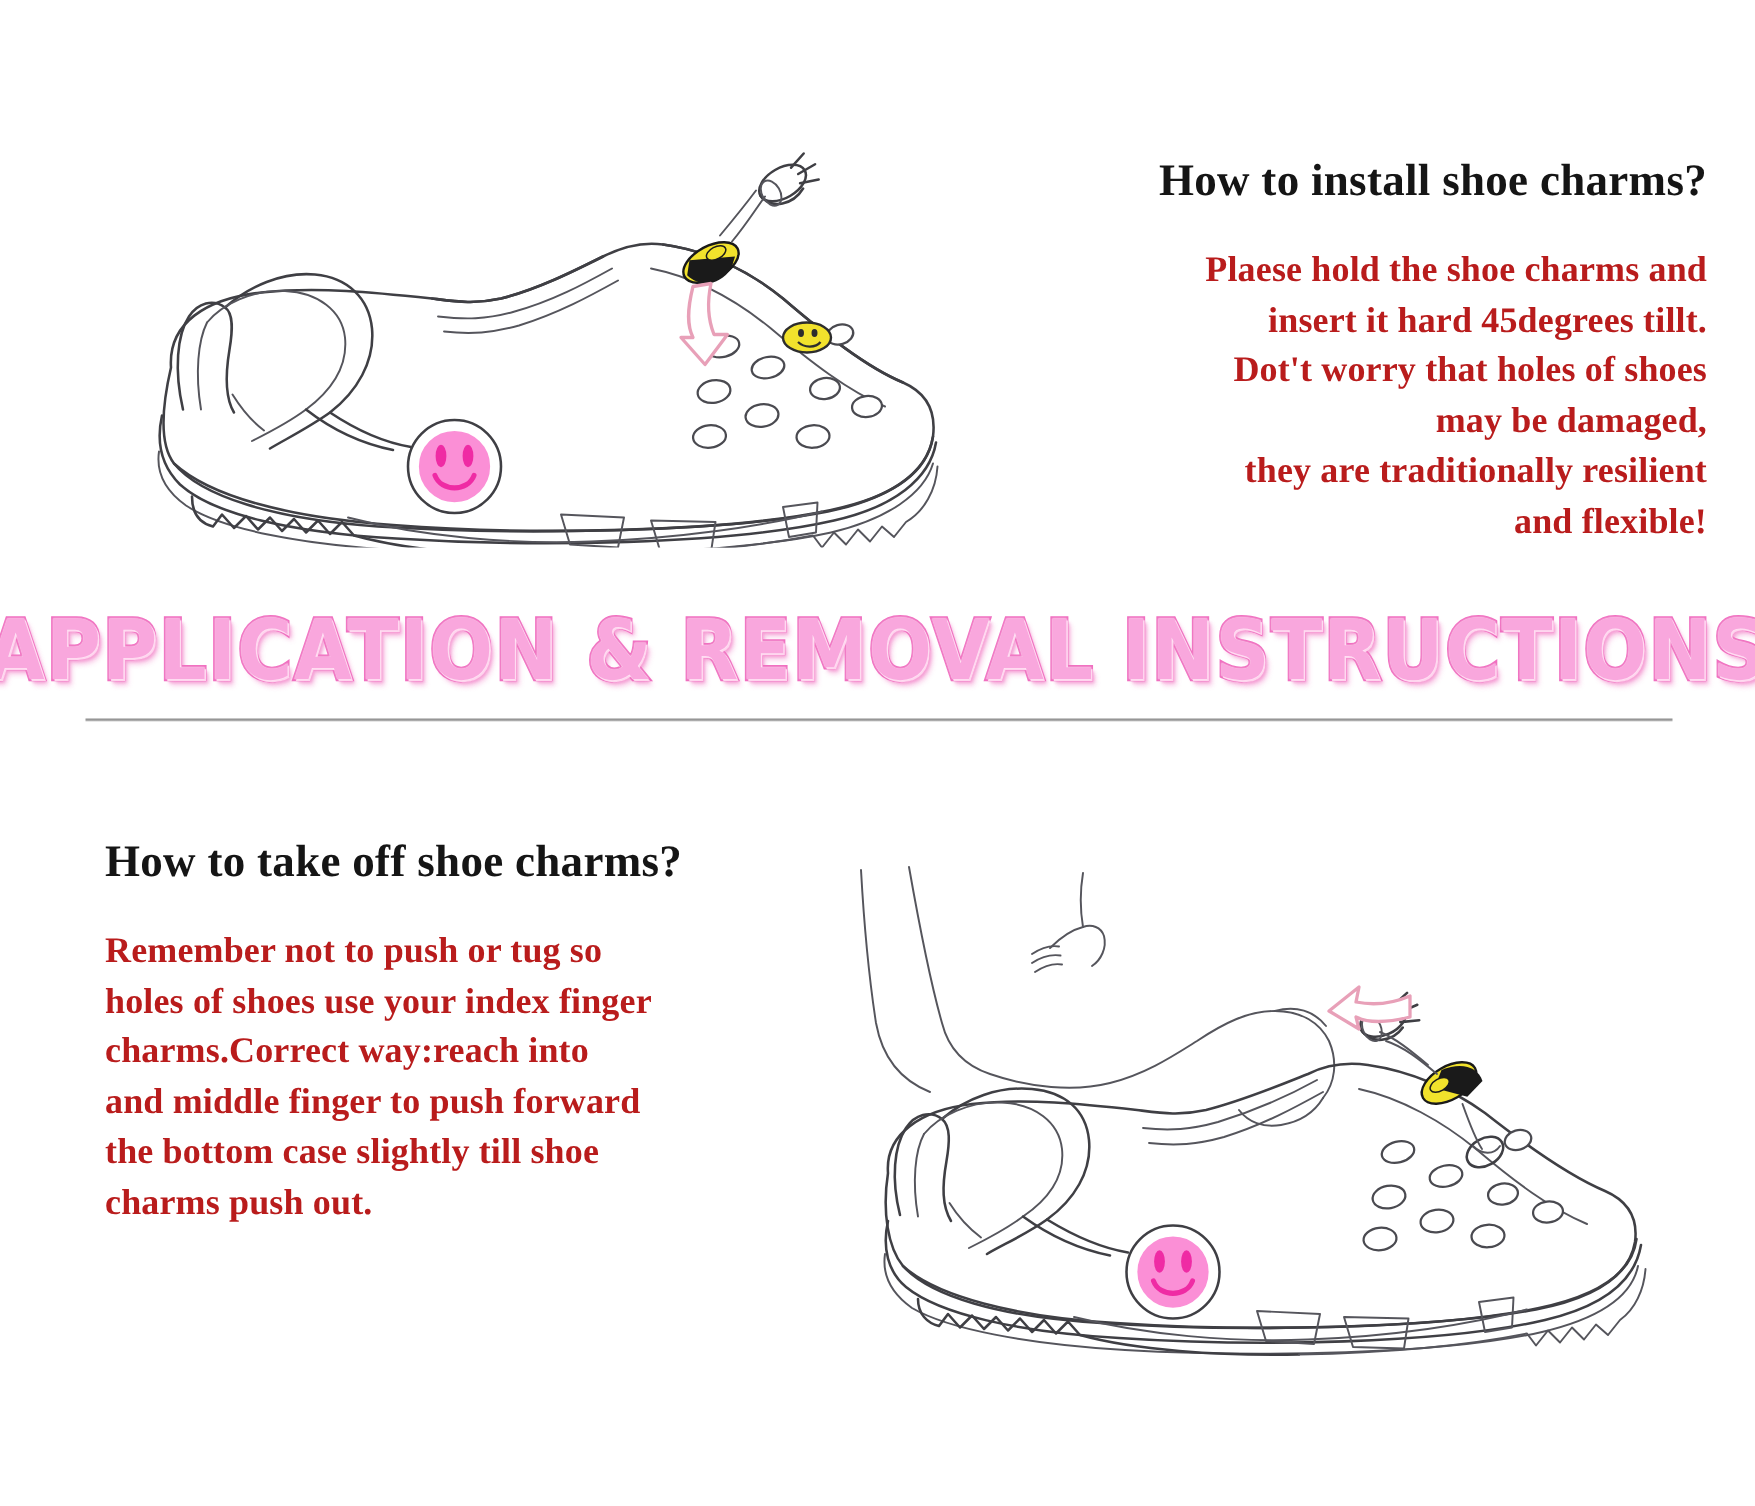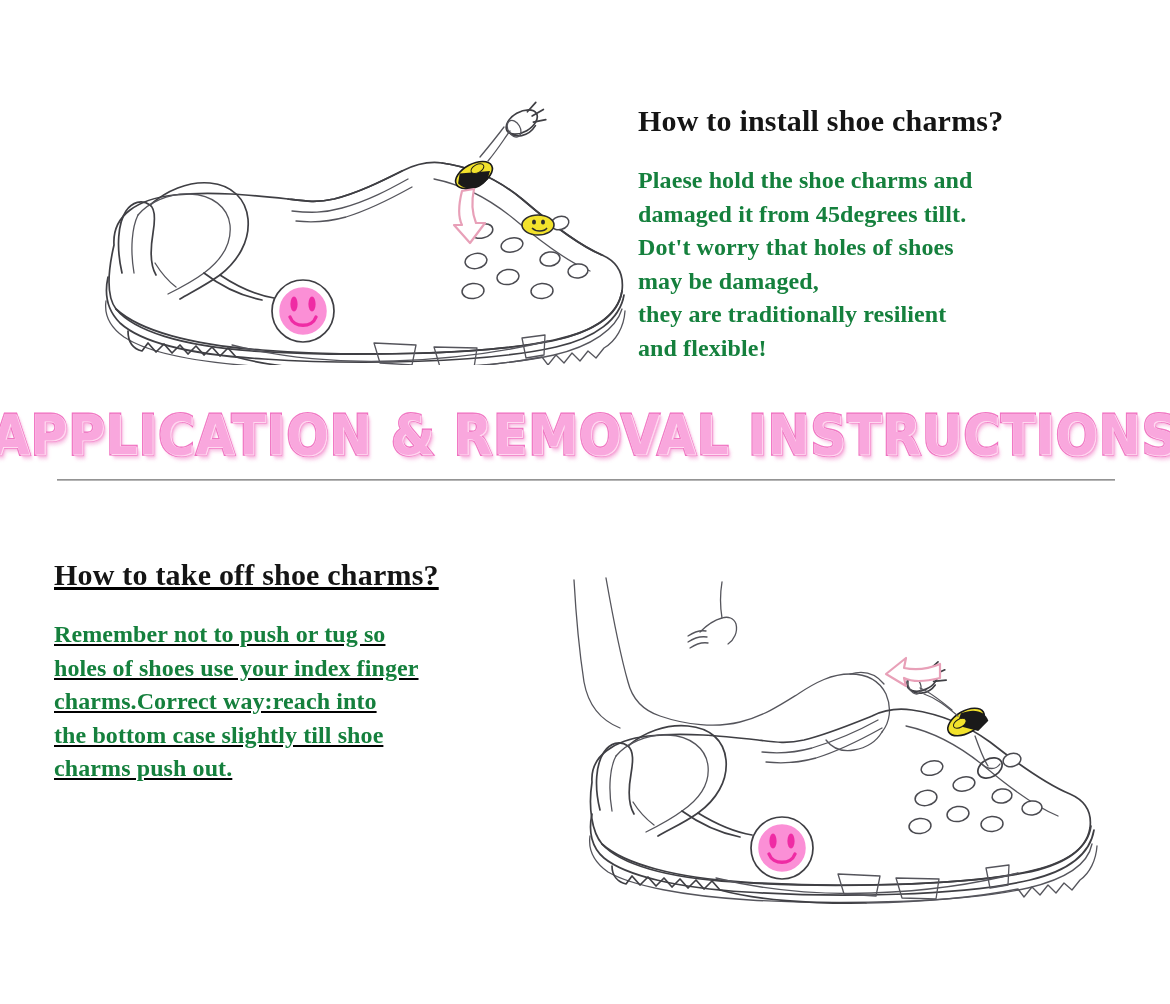--- a/index.html
+++ b/index.html
@@ -11,37 +11,37 @@
     overflow:hidden;
     position:relative;
   }
   .page{position:relative;width:1170px;height:1004px;overflow:hidden;}
 
   
   #top-illustration{
     position:absolute;left:42px;top:95px;width:590px;height:270px;
   }
   #top-text-block{
-    position:absolute;left:638px;top:104px;width:500px;
+    position:absolute;left:638px;top:104px;width:500px;text-align:right;
   }
   .heading{
     font-family:"Liberation Serif", serif;
     font-weight:bold;
     font-size:30px;
     color:#151515;
     letter-spacing:0.2px;
     margin:0 0 26px 0;
     white-space:nowrap;
   }
   .body-copy{
     font-family:"Liberation Serif", serif;
     font-weight:bold;
     font-size:24px;
     line-height:33.5px;
-    color:#15803d;
+    color:#b91c1c;
     margin:0;
     letter-spacing:0.1px;
   }
   .body-copy .ln{display:block;white-space:nowrap;}
 
   
   #banner{
     position:absolute;left:0;top:404px;width:1170px;height:62px;
   }
   #banner-text{
@@ -66,21 +66,21 @@
     transform:scaleX(1.06) scaleY(1.18);
     transform-origin:center center;
   }
   #divider{
     position:absolute;left:57px;top:479px;width:1058px;height:2px;
     background:linear-gradient(to bottom,#8e8e8e 0%,#9a9a9a 50%,#cfcfcf 100%);
   }
 
   
   #bottom-text-block{
-    position:absolute;left:54px;top:558px;width:510px;text-decoration:underline;
+    position:absolute;left:70px;top:558px;width:510px;
   }
   #bottom-illustration{
     position:absolute;left:520px;top:570px;width:640px;height:350px;
   }
 
   
   .ink{fill:none;stroke:#3f3f44;stroke-width:1.7;stroke-linecap:round;stroke-linejoin:round;}
   .ink-thin{fill:none;stroke:#55555c;stroke-width:1.3;stroke-linecap:round;stroke-linejoin:round;}
   .hole{fill:#ffffff;stroke:#4a4a50;stroke-width:1.5;}
   .white-fill{fill:#ffffff;}
@@ -189,39 +189,40 @@
                L538,266 L546,256 L554,263 L562,253 
                C574,246 582,232 583,216"></path>
       <path class="ink-thin" d="M190,250 C240,263 300,268 352,266 C410,264 466,256 506,246"></path>
     </svg>
   </div>
 
   <div id="top-text-block">
     <div class="heading">How to install shoe charms?</div>
     <div class="body-copy">
       <span class="ln">Plaese hold the shoe charms and</span>
-      <span class="ln">damaged it from 45degrees tillt.</span>
+      <span class="ln">insert it hard 45degrees tillt.</span>
       <span class="ln">Dot't worry that holes of shoes</span>
       <span class="ln">may be damaged,</span>
       <span class="ln">they are traditionally resilient</span>
       <span class="ln">and flexible!</span>
     </div>
   </div>
 
   <div id="banner">
     <div id="banner-text">APPLICATION &amp; REMOVAL INSTRUCTIONS</div>
   </div>
   <div id="divider"></div>
 
   <div id="bottom-text-block">
     <div class="heading">How to take off shoe charms?</div>
     <div class="body-copy">
       <span class="ln">Remember not to push or tug so</span>
       <span class="ln">holes of shoes use your index finger</span>
       <span class="ln">charms.Correct way:reach into</span>
+      <span class="ln">and middle finger to push forward</span>
       <span class="ln">the bottom case slightly till shoe</span>
       <span class="ln">charms push out.</span>
     </div>
   </div>
 
   <div id="bottom-illustration">
     <svg viewBox="0 0 640 350" width="640" height="350">
 
       <g>
         <path class="ink-thin" d="M86,8 C92,42 100,84 108,112 C112,128 122,140 140,146 

